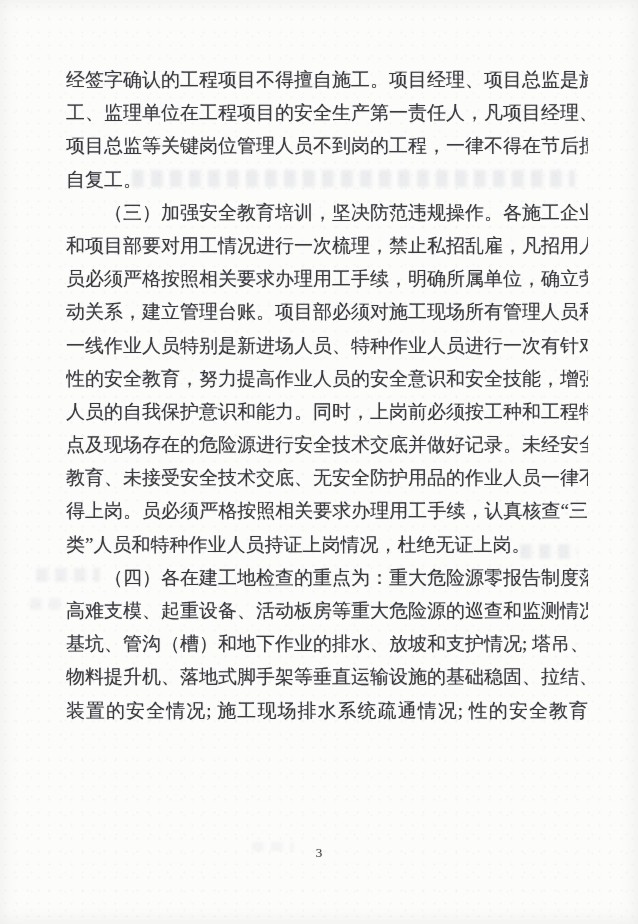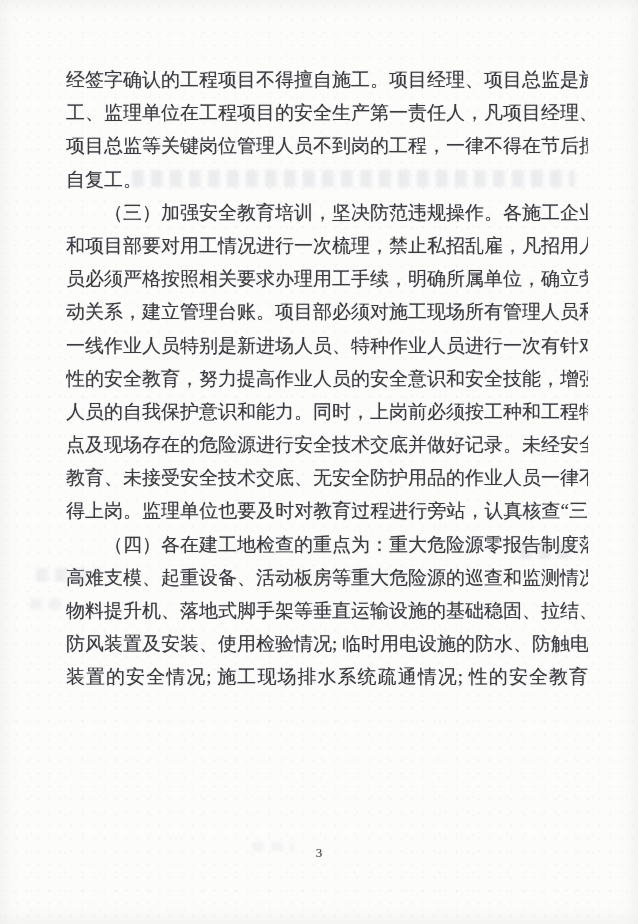--- a/index.html
+++ b/index.html
@@ -95,25 +95,26 @@
     <div class="line para-end">自复工。</div>
     <div class="line indent">（三）加强安全教育培训，坚决防范违规操作。各施工企业</div>
     <div class="line">和项目部要对用工情况进行一次梳理，禁止私招乱雇，凡招用人</div>
     <div class="line">员必须严格按照相关要求办理用工手续，明确所属单位，确立劳</div>
     <div class="line">动关系，建立管理台账。项目部必须对施工现场所有管理人员和</div>
     <div class="line">一线作业人员特别是新进场人员、特种作业人员进行一次有针对</div>
     <div class="line">性的安全教育，努力提高作业人员的安全意识和安全技能，增强</div>
     <div class="line">人员的自我保护意识和能力。同时，上岗前必须按工种和工程特</div>
     <div class="line">点及现场存在的危险源进行安全技术交底并做好记录。未经安全</div>
     <div class="line">教育、未接受安全技术交底、无安全防护用品的作业人员一律不</div>
-    <div class="line">得上岗。监理单位也要及时对教育过程进行旁站，认真核查“三</div>
+    <div class="line">得上岗。员必须严格按照相关要求办理用工手续，认真核查“三</div>
+    <div class="line para-end">类”人员和特种作业人员持证上岗情况，杜绝无证上岗。</div>
     <div class="line indent">（四）各在建工地检查的重点为：重大危险源零报告制度落</div>
     <div class="line">高难支模、起重设备、活动板房等重大危险源的巡查和监测情况;</div>
+    <div class="line">基坑、管沟（槽）和地下作业的排水、放坡和支护情况; 塔吊、</div>
     <div class="line">物料提升机、落地式脚手架等垂直运输设施的基础稳固、拉结、</div>
-    <div class="line">防风装置及安装、使用检验情况; 临时用电设施的防水、防触电</div>
     <div class="line">装置的安全情况; 施工现场排水系统疏通情况; 性的安全教育</div>
   </div>
 
   <div class="bleed b1"></div>
   <div class="bleed b2"></div>
   <div class="bleed b3"></div>
   <div class="bleed b4"></div>
   <div class="bleed b5"></div>
 
   <div class="page-number">3</div>

